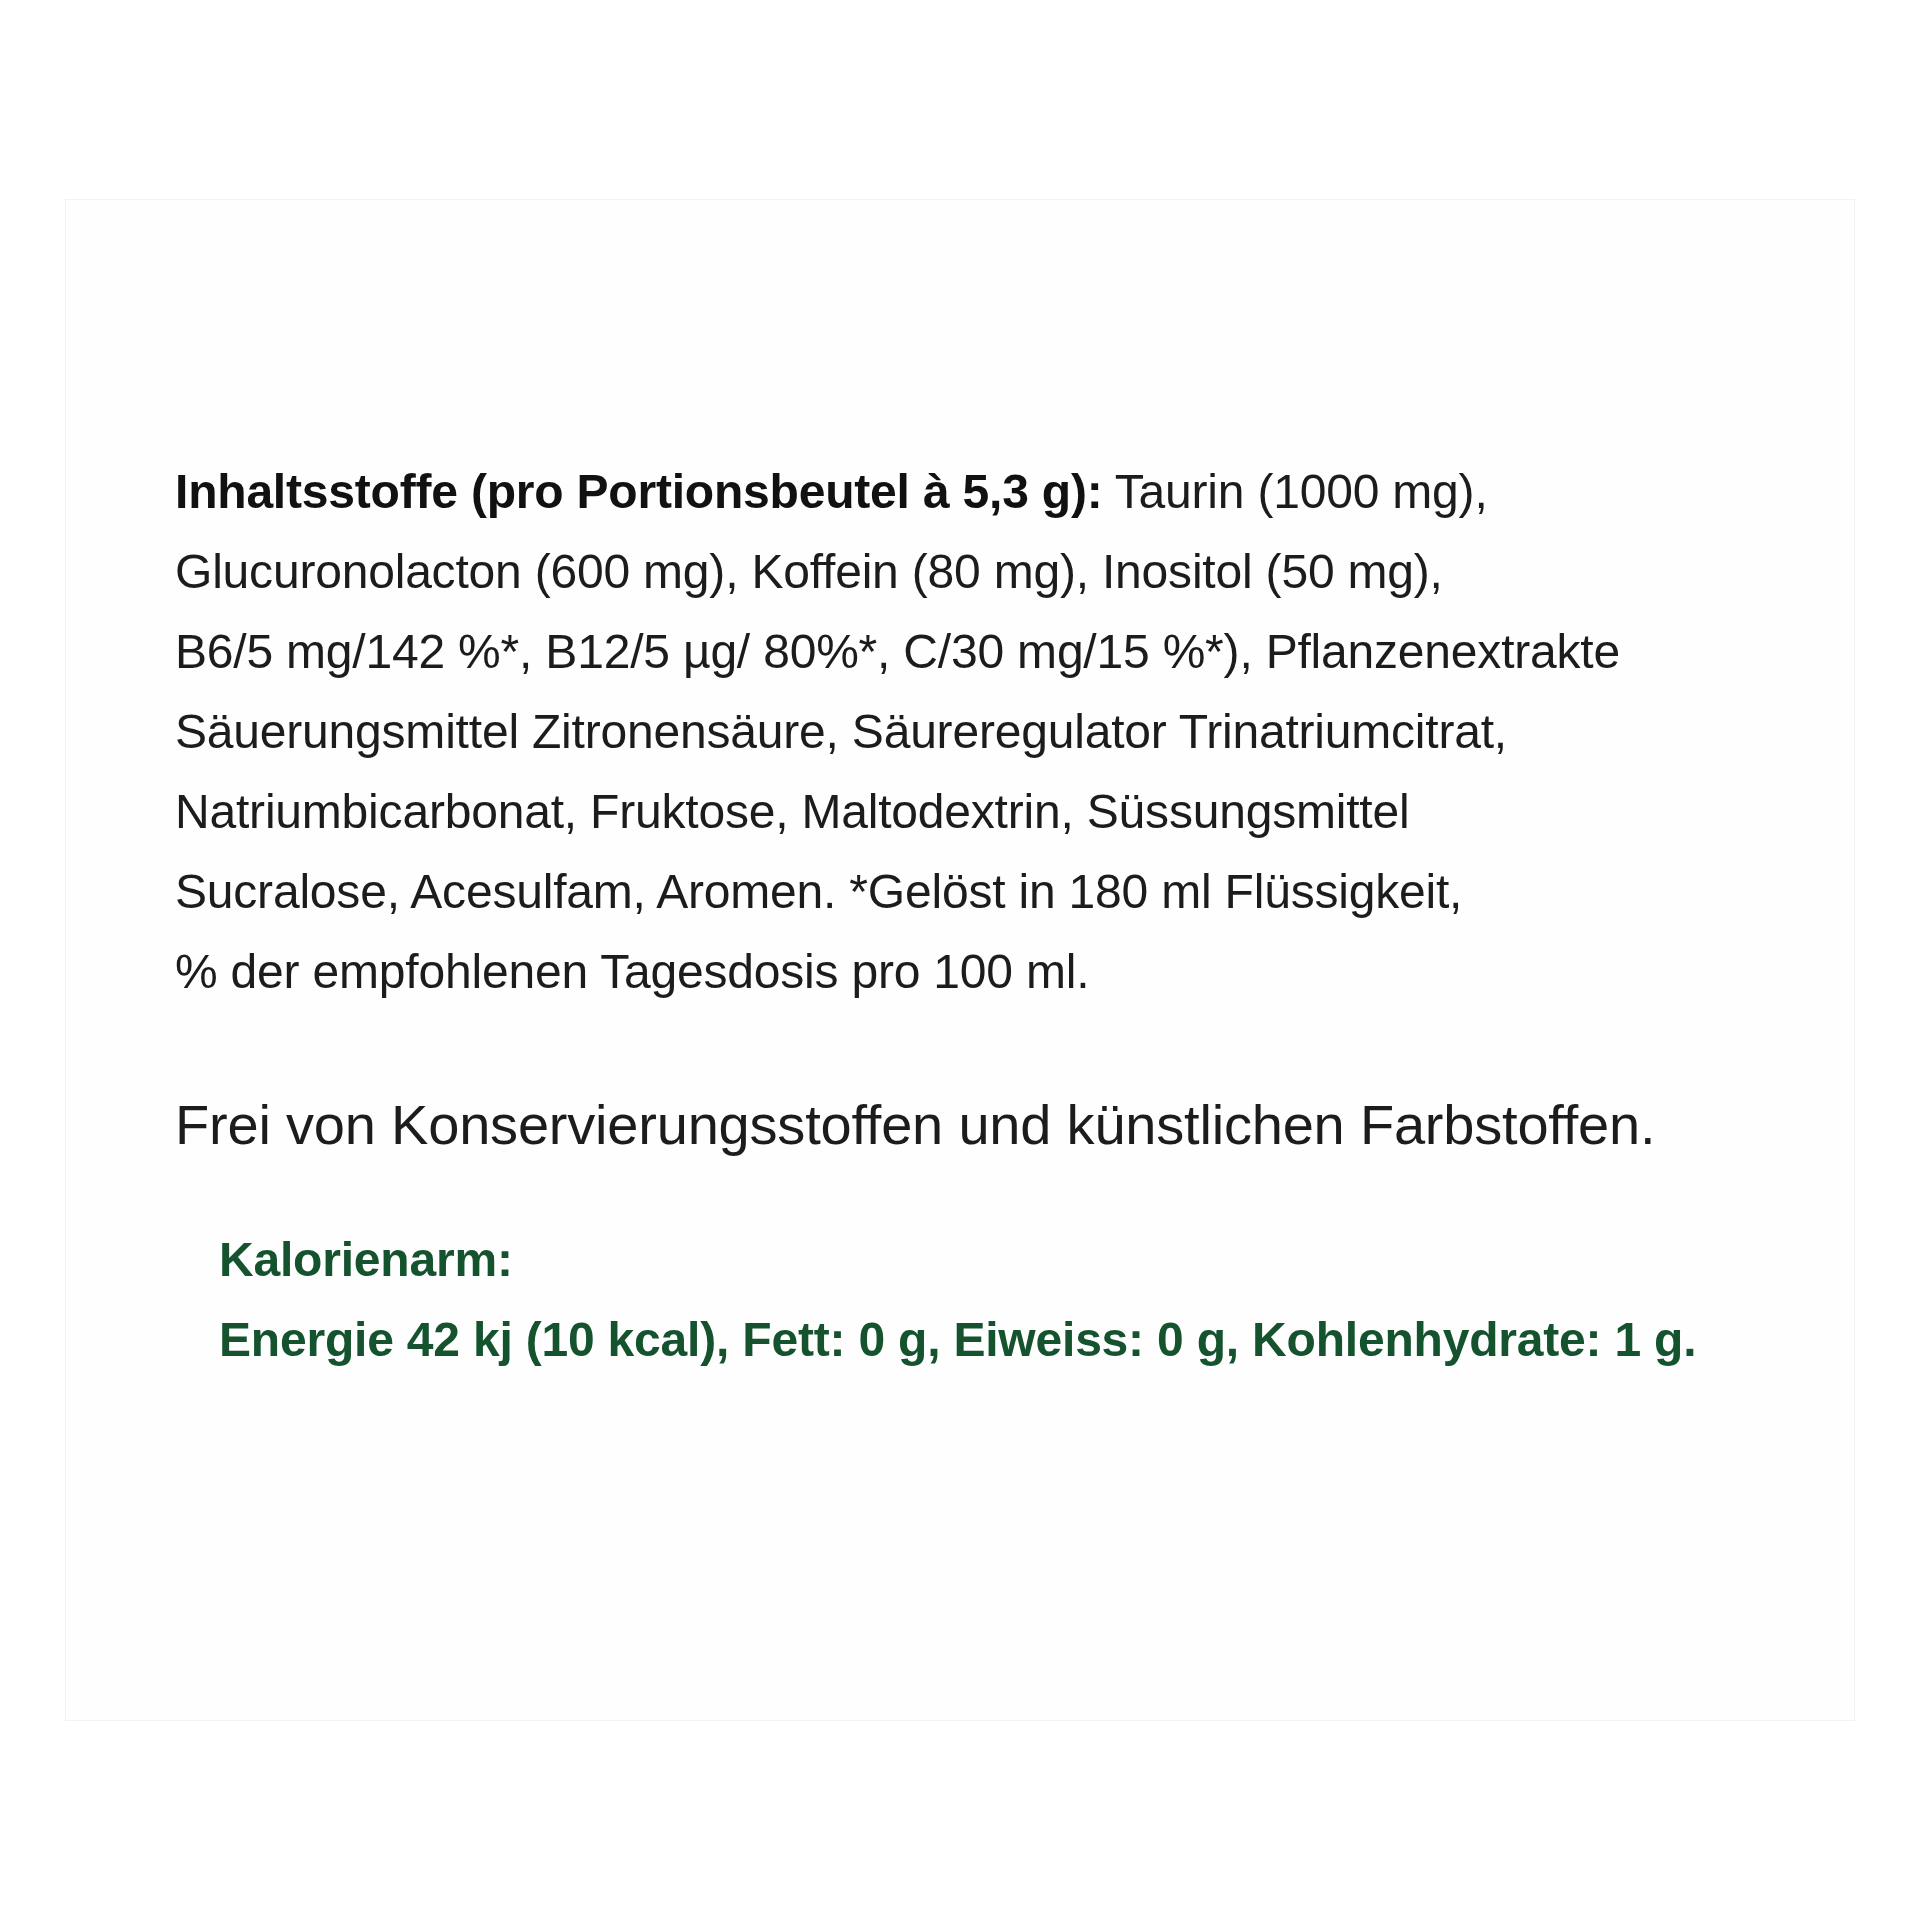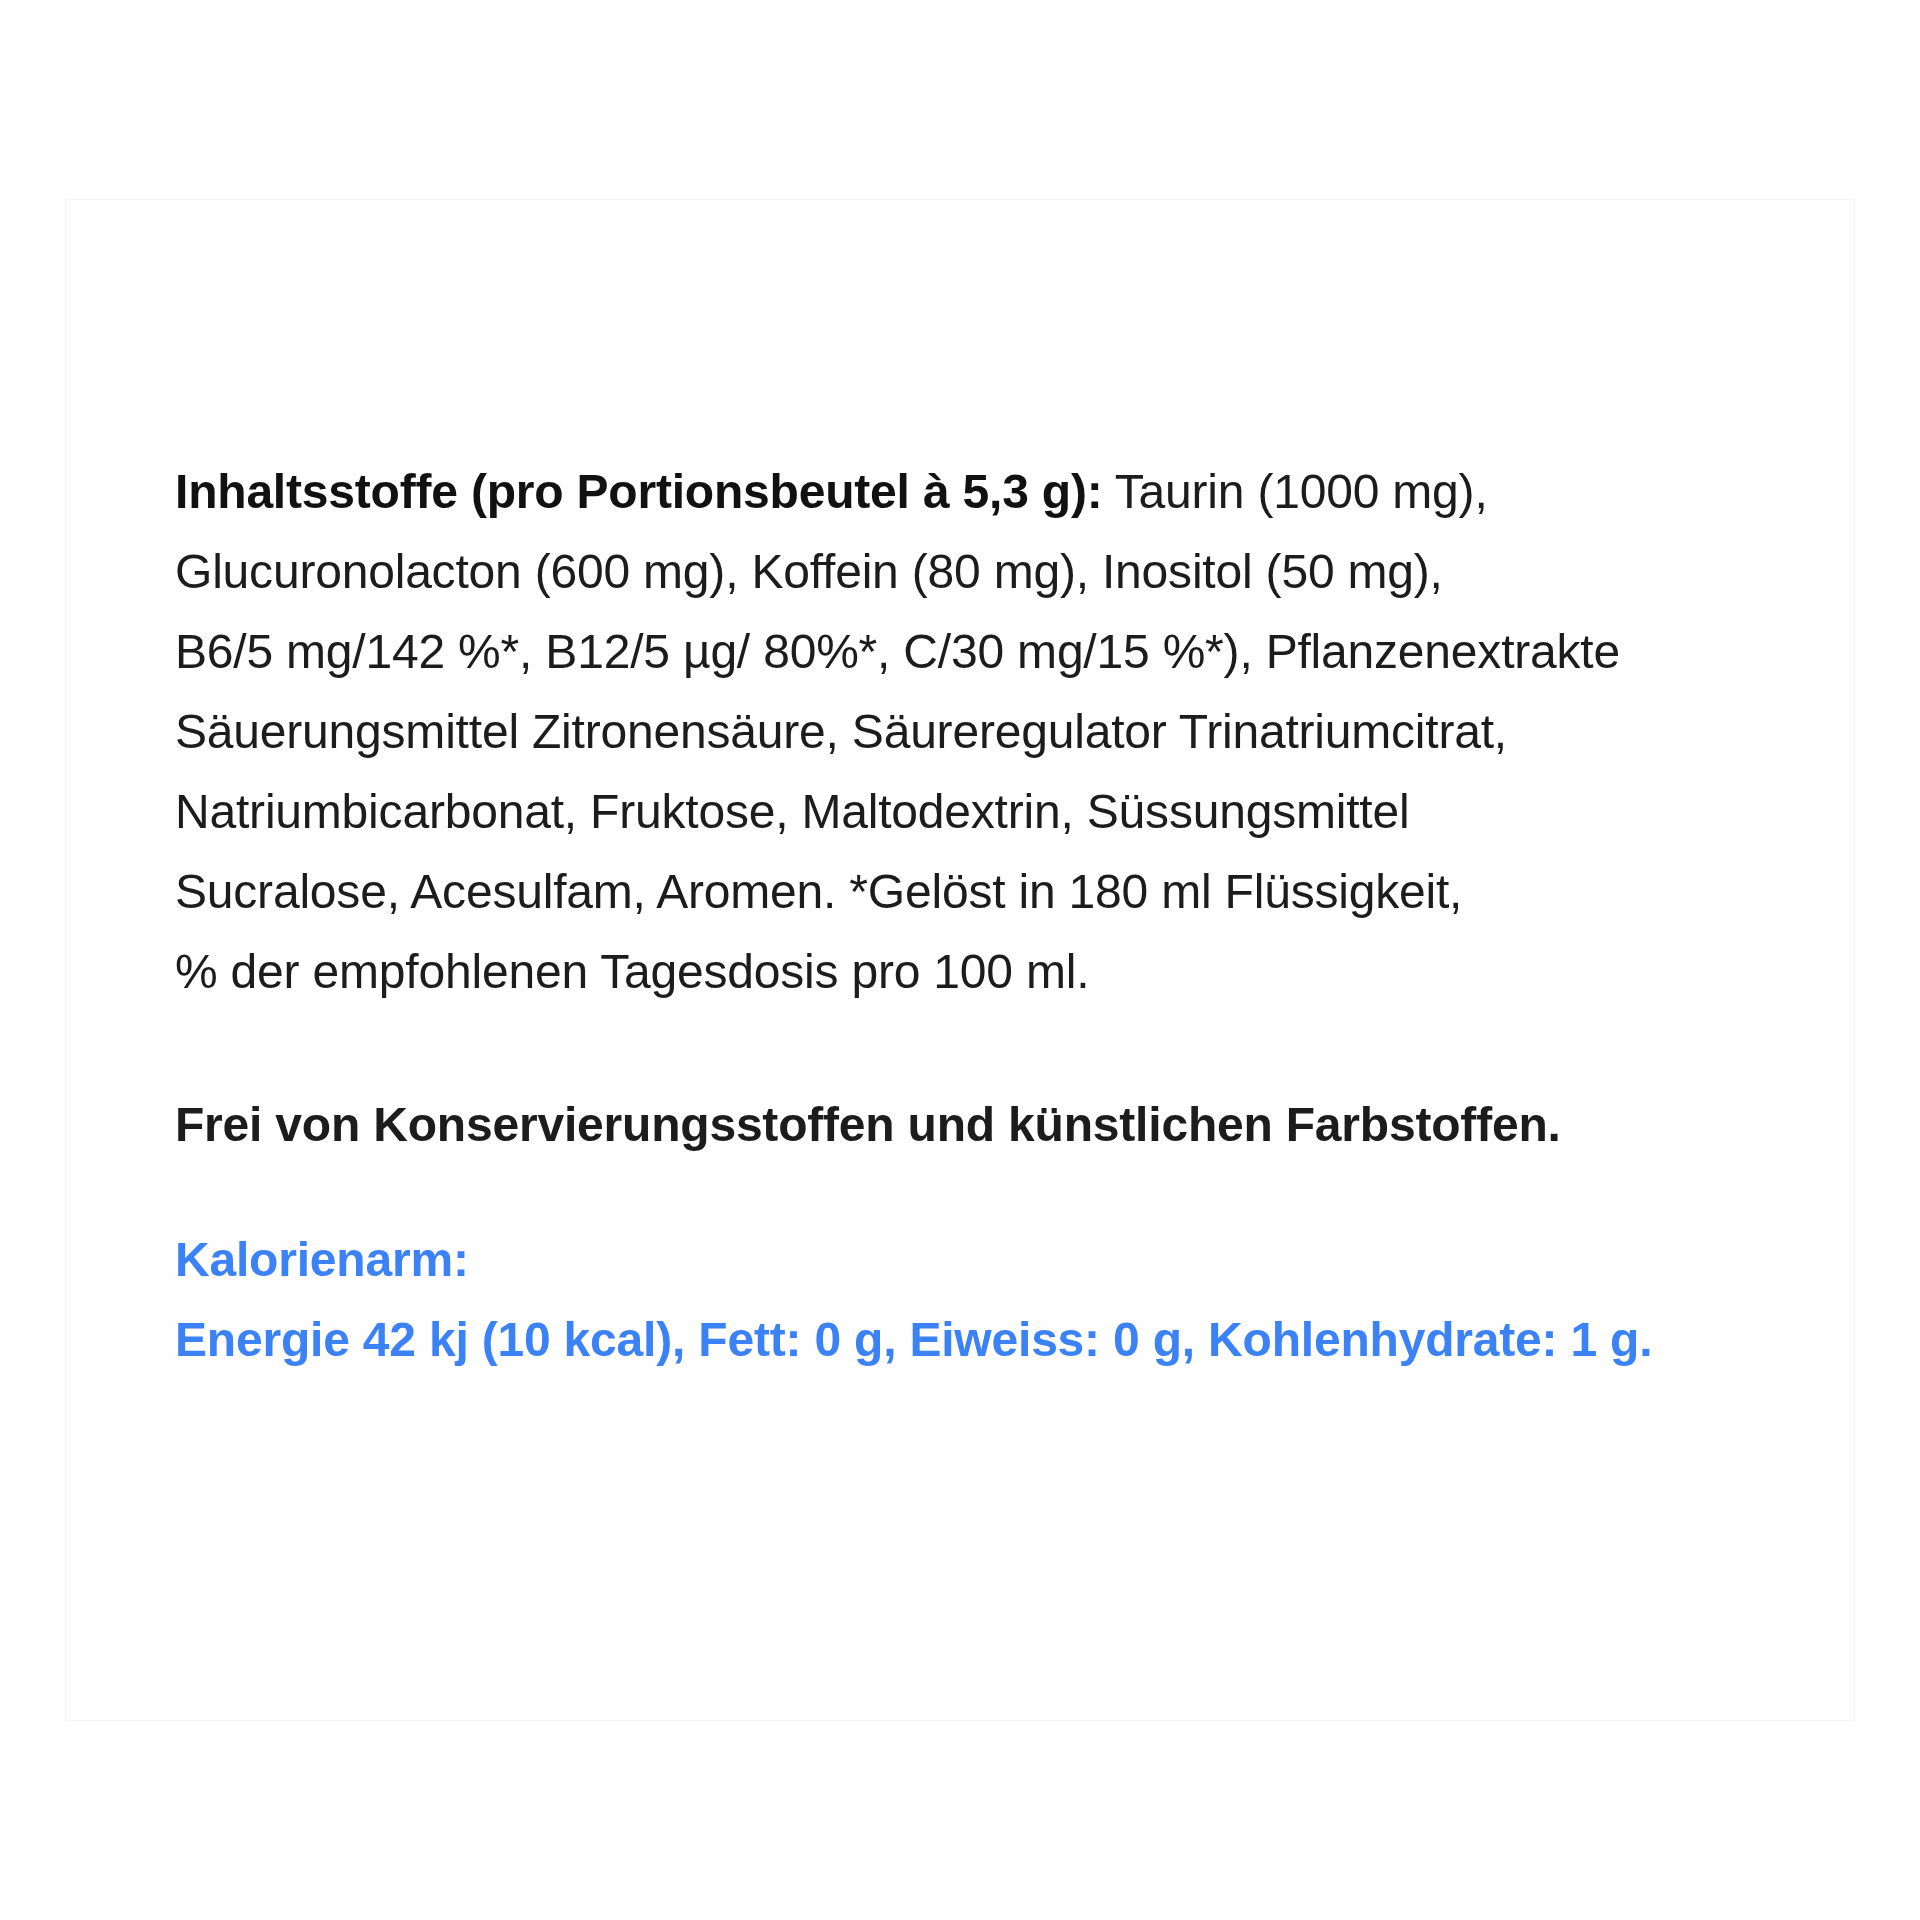--- a/index.html
+++ b/index.html
@@ -40,32 +40,33 @@
     white-space: nowrap;
     font-weight: 400;
     letter-spacing: -0.2px;
   }
   .line strong {
     font-weight: 700;
     color: #111111;
   }
   .free-from {
     margin: 73px 0 0 0;
-    font-size: 48px;
+    font-size: 56px;
     line-height: 80px;
     white-space: nowrap;
-    font-weight: 700;
+    font-weight: 400;
     letter-spacing: -0.2px;
   }
   .calories {
     margin-top: 55px;
   }
   .calories .line {
     font-weight: 700;
-    color: #3b82f6;
+    color: #14532d;
+    margin-left: 44px;
   }
 </style>
 </head>
 <body>
 
 <div class="page">
   <div class="photo-frame"></div>
 
   <div class="text-block">
 

